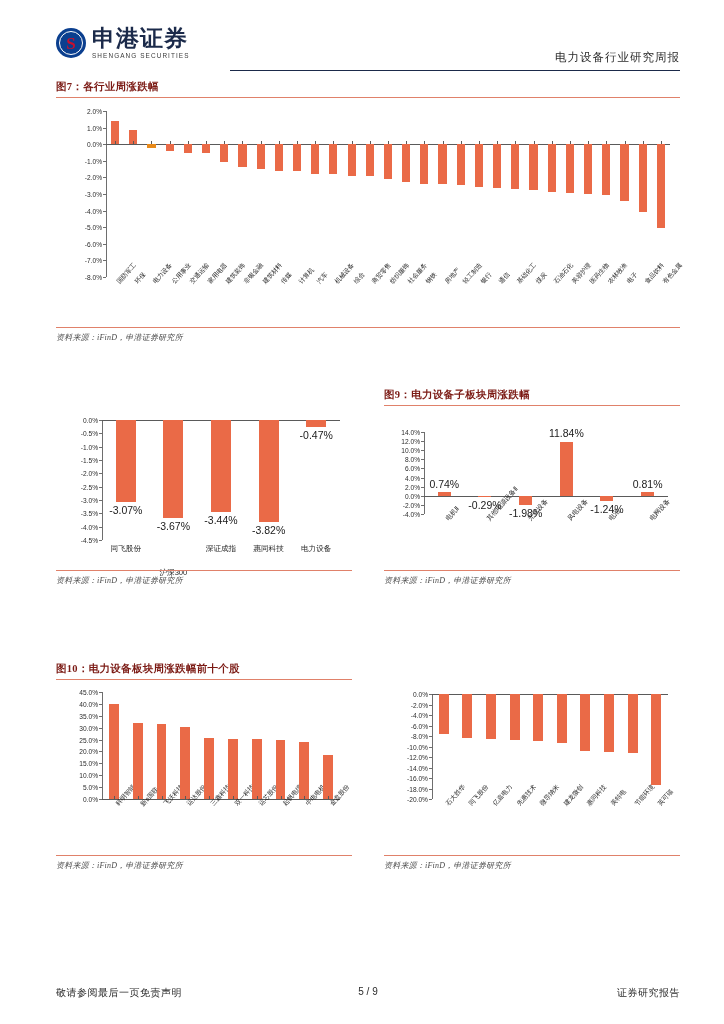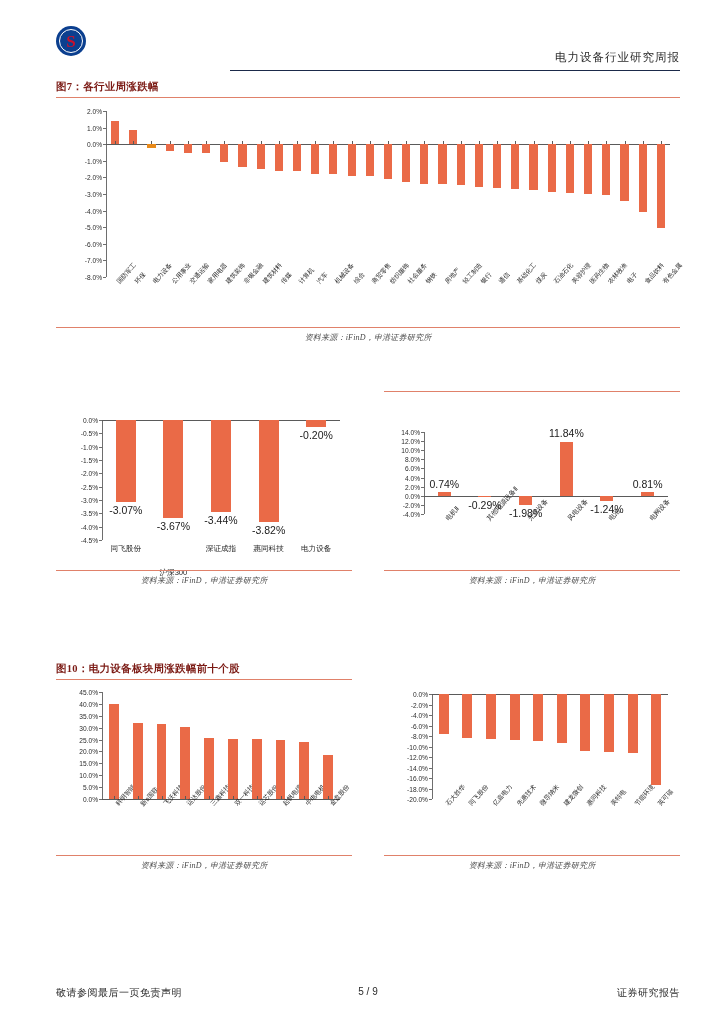--- a/index.html
+++ b/index.html
@@ -29,21 +29,21 @@
              color:#3a3a3a; line-height:9px; margin-top:1px; }
   .header-rule { position:absolute; left:174px; right:0; top:44px; border-bottom:1px solid #1b2a4a; }
   .header-title { position:absolute; right:0; top:24px; font-size:11.5px; color:#2a2a2a;
                   letter-spacing:1px; font-family:"Liberation Serif", serif;margin-left:40px; }
 
   
   .fig-title { font-family:"Liberation Serif", serif; font-weight:bold; font-size:10.5px;
                color:#7b1a14; letter-spacing:0.3px; }
   .fig-rule { border-bottom:1px solid #e0816a; margin-top:3px; }
   .fig-source { font-family:"Liberation Serif", serif; font-style:italic; font-size:8px;
-                color:#4a4a4a; letter-spacing:0.2px;text-align:center; }
+                color:#4a4a4a; letter-spacing:0.2px; }
   .fig-source-rule { border-top:1px solid #e0816a; margin-bottom:4px; }
 
   .block { position:absolute; }
 
   
   .chart { position:relative; width:100%; height:100%; }
   .ylab { position:absolute; right:0; transform:translateY(-50%); font-size:6.6px;
           font-family:"Liberation Sans", sans-serif; color:#2b2b2b; white-space:nowrap; text-align:right; }
   .axis-y { position:absolute; border-left:1px solid #6e6e6e; }
   .tick { position:absolute; width:3px; border-top:1px solid #6e6e6e; }
@@ -71,20 +71,24 @@
 </head>
 <body>
 
 <div class="page">
 
   <div class="header">
     <div class="logo-wrap">
       <div class="logo-mark">
         <div class="ring"></div>
         <div class="s">S</div>
+      </div>
+      <div class="logo-text">
+        <div class="logo-cn">申港证券</div>
+        <div class="logo-en">SHENGANG SECURITIES</div>
       </div>
     </div>
     <div class="header-rule"></div>
     <div class="header-title">电力设备行业研究周报</div>
   </div>
 
   <div class="block" style="left:56px; top:80px; width:624px;">
     <div class="fig-title">图7：各行业周涨跌幅</div>
     <div class="fig-rule"></div>
   </div>
@@ -245,29 +249,30 @@
         <div class="xlab-flat" style="left: 117.4px; top: 134px; font-size: 7.6px; margin-top: 24px;">沪深300</div>
         <div class="dlabel" style="font-size: 10.5px; left: 117.4px; top: 109.867px;">-3.67%</div>
         <div class="bar" title="深证成指" style="left: 155.004px; top: 10px; width: 19.992px; height: 91.7333px;"></div>
         <div class="xlab-flat" style="left: 165px; top: 134px; font-size: 7.6px;">深证成指</div>
         <div class="dlabel" style="font-size: 10.5px; left: 165px; top: 103.733px;">-3.44%</div>
         <div class="bar" title="创业板指" style="left: 202.604px; top: 10px; width: 19.992px; height: 101.867px;"></div>
         <div class="xlab-flat" style="left: 212.6px; top: 134px; font-size: 7.6px;">惠同科技</div>
         <div class="dlabel" style="font-size: 10.5px; left: 212.6px; top: 113.867px;">-3.82%</div>
         <div class="bar" title="电力设备" style="left: 250.204px; top: 10px; width: 19.992px; height: 7.46667px;"></div>
         <div class="xlab-flat" style="left: 260.2px; top: 134px; font-size: 7.6px;">电力设备</div>
-        <div class="dlabel" style="font-size: 10.5px; left: 260.2px; top: 19.4667px;">-0.20%</div>
+        <div class="dlabel" style="font-size: 10.5px; left: 260.2px; top: 19.4667px;">-0.47%</div>
       </div>
   </div>
   <div class="block" style="left:56px; top:570px; width:296px;">
     <div class="fig-source-rule"></div>
     <div class="fig-source">资料来源：iFinD，申港证券研究所</div>
   </div>
 
   <div class="block" style="left:384px; top:388px; width:296px;">
+    <div class="fig-title">图9：电力设备子板块周涨跌幅</div>
     <div class="fig-rule"></div>
   </div>
   <div class="block" style="left:384px; top:410px; width:296px; height:160px;">
     <div class="chart" id="chart-fig9">
         <div class="axis-y" style="left: 40px; top: 22px; height: 82px;"></div>
         <div class="ylab" style="top: 22px; right: 260px;">14.0%</div>
         <div class="tick" style="left: 37px; top: 22px;"></div>
         <div class="ylab" style="top: 31.1111px; right: 260px;">12.0%</div>
         <div class="tick" style="left: 37px; top: 31.1111px;"></div>
         <div class="ylab" style="top: 40.2222px; right: 260px;">10.0%</div>

